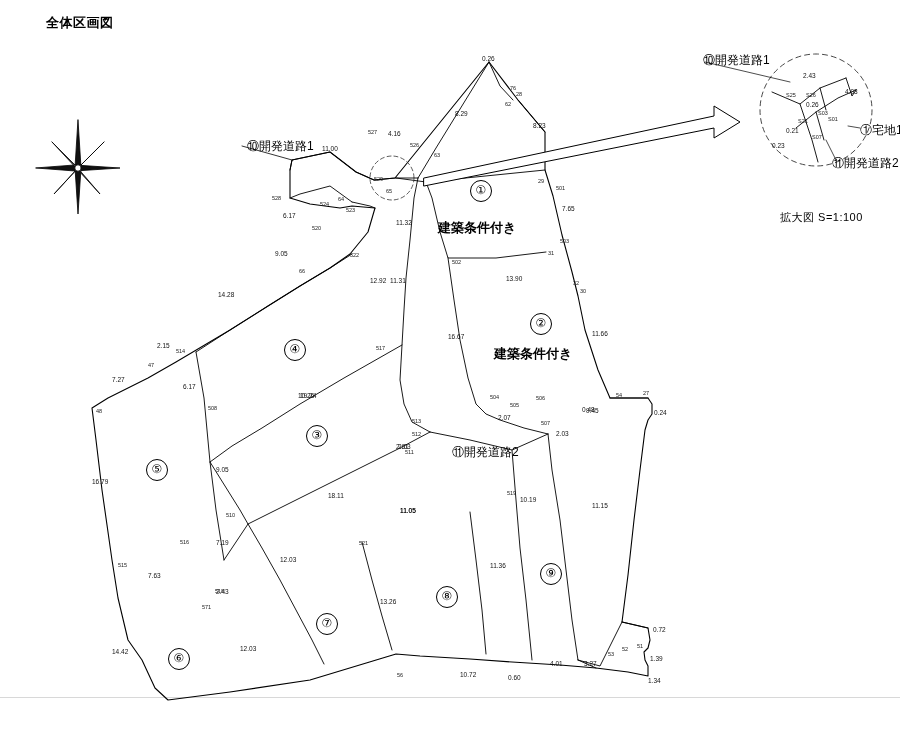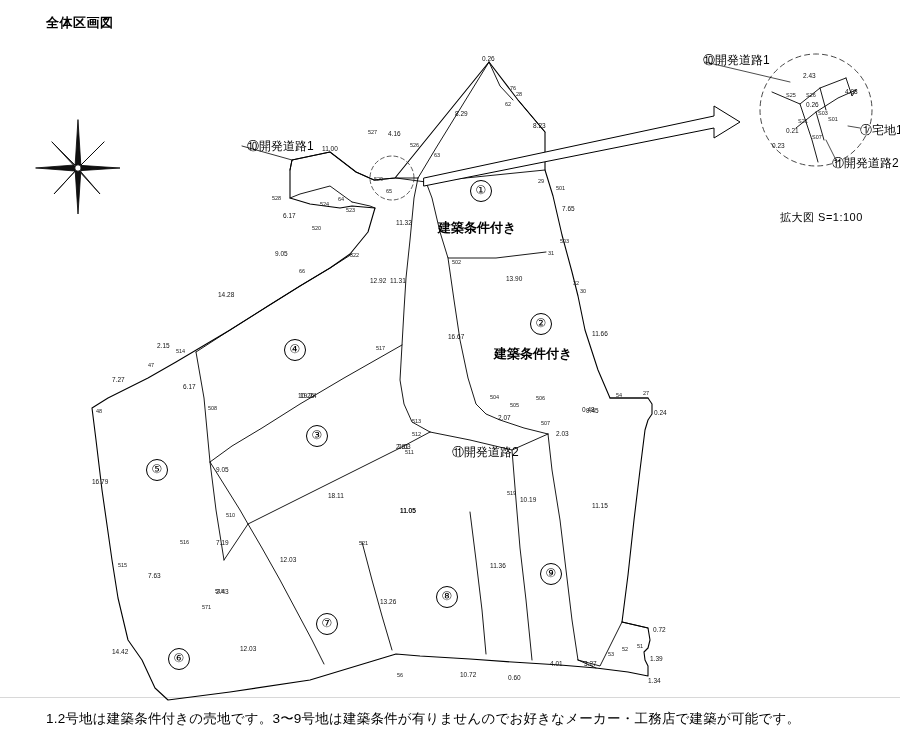--- a/index.html
+++ b/index.html
@@ -94,21 +94,20 @@
     background: rgba(255,255,255,0.85);
   }
 </style>
 </head>
 <body>
 
 <div id="page">
 
   <div id="title">全体区画図</div>
   <div id="divider"></div>
-  <div id="footer">1.2号地は建築条件付きの売地です。3〜9号地は建築条件が有りませんのでお好きなメーカー・工務店で建築が可能です。</div>
 
   <svg id="canvas" viewBox="0 0 900 750" xmlns="http://www.w3.org/2000/svg">
     <g fill="none" stroke="#000" stroke-width="0.9" stroke-linejoin="round" stroke-linecap="round">
 
       <g stroke="#000" stroke-width="0.8">
         <path d="M78 120 L81 168 L78 214 L75 168 Z" fill="#111"></path>
         <path d="M36 168 L75 171 L120 168 L75 165 Z" fill="#111"></path>
         <path d="M52 142 L76 166 L100 194 L78 170 Z" fill="#555"></path>
         <path d="M104 142 L80 166 L54 194 L76 170 Z" fill="#555"></path>
         <circle cx="78" cy="168" r="3.2" fill="#fff" stroke="#000"></circle>

